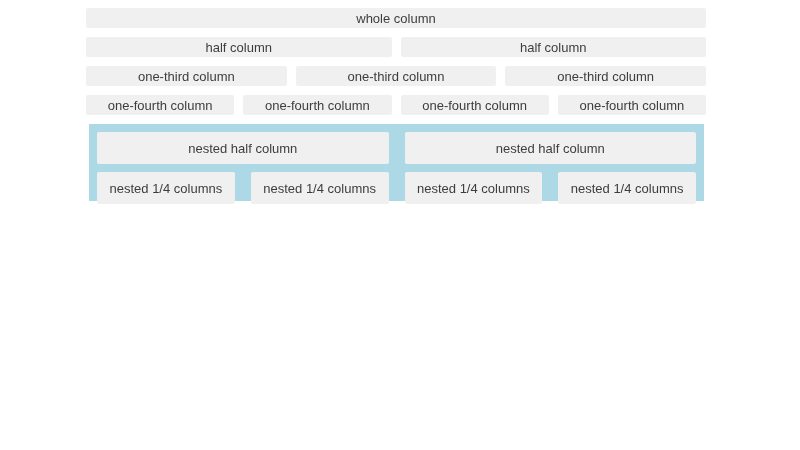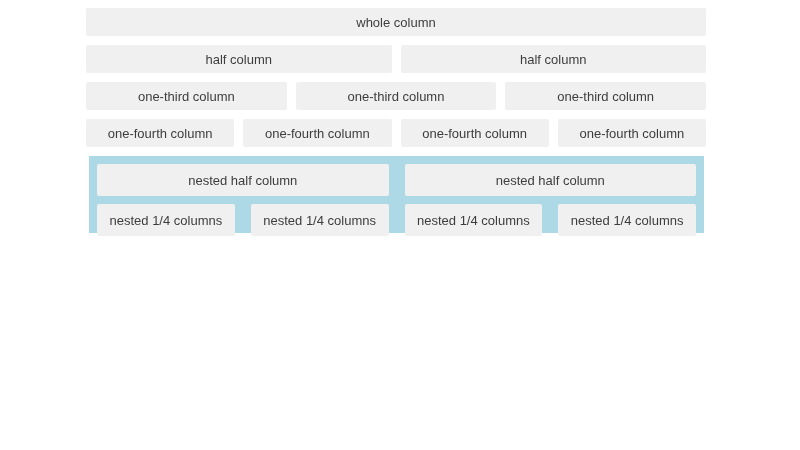--- a/index.html
+++ b/index.html
@@ -25,21 +25,21 @@
   }
   .row {
     display: flex;
     gap: 9px;
     margin-bottom: 9px;
   }
   .row-last {
   }
   .box {
     background: #f0f0f0;
-    height: 28px;
+    height: 20px;
     flex: 1 1 0;
     display: flex;
     align-items: center;
     justify-content: center;
     border-radius: 2px;
     white-space: nowrap;
   }
   .nested-wrap {
     margin-left: 3px;
     width: 599px;          

